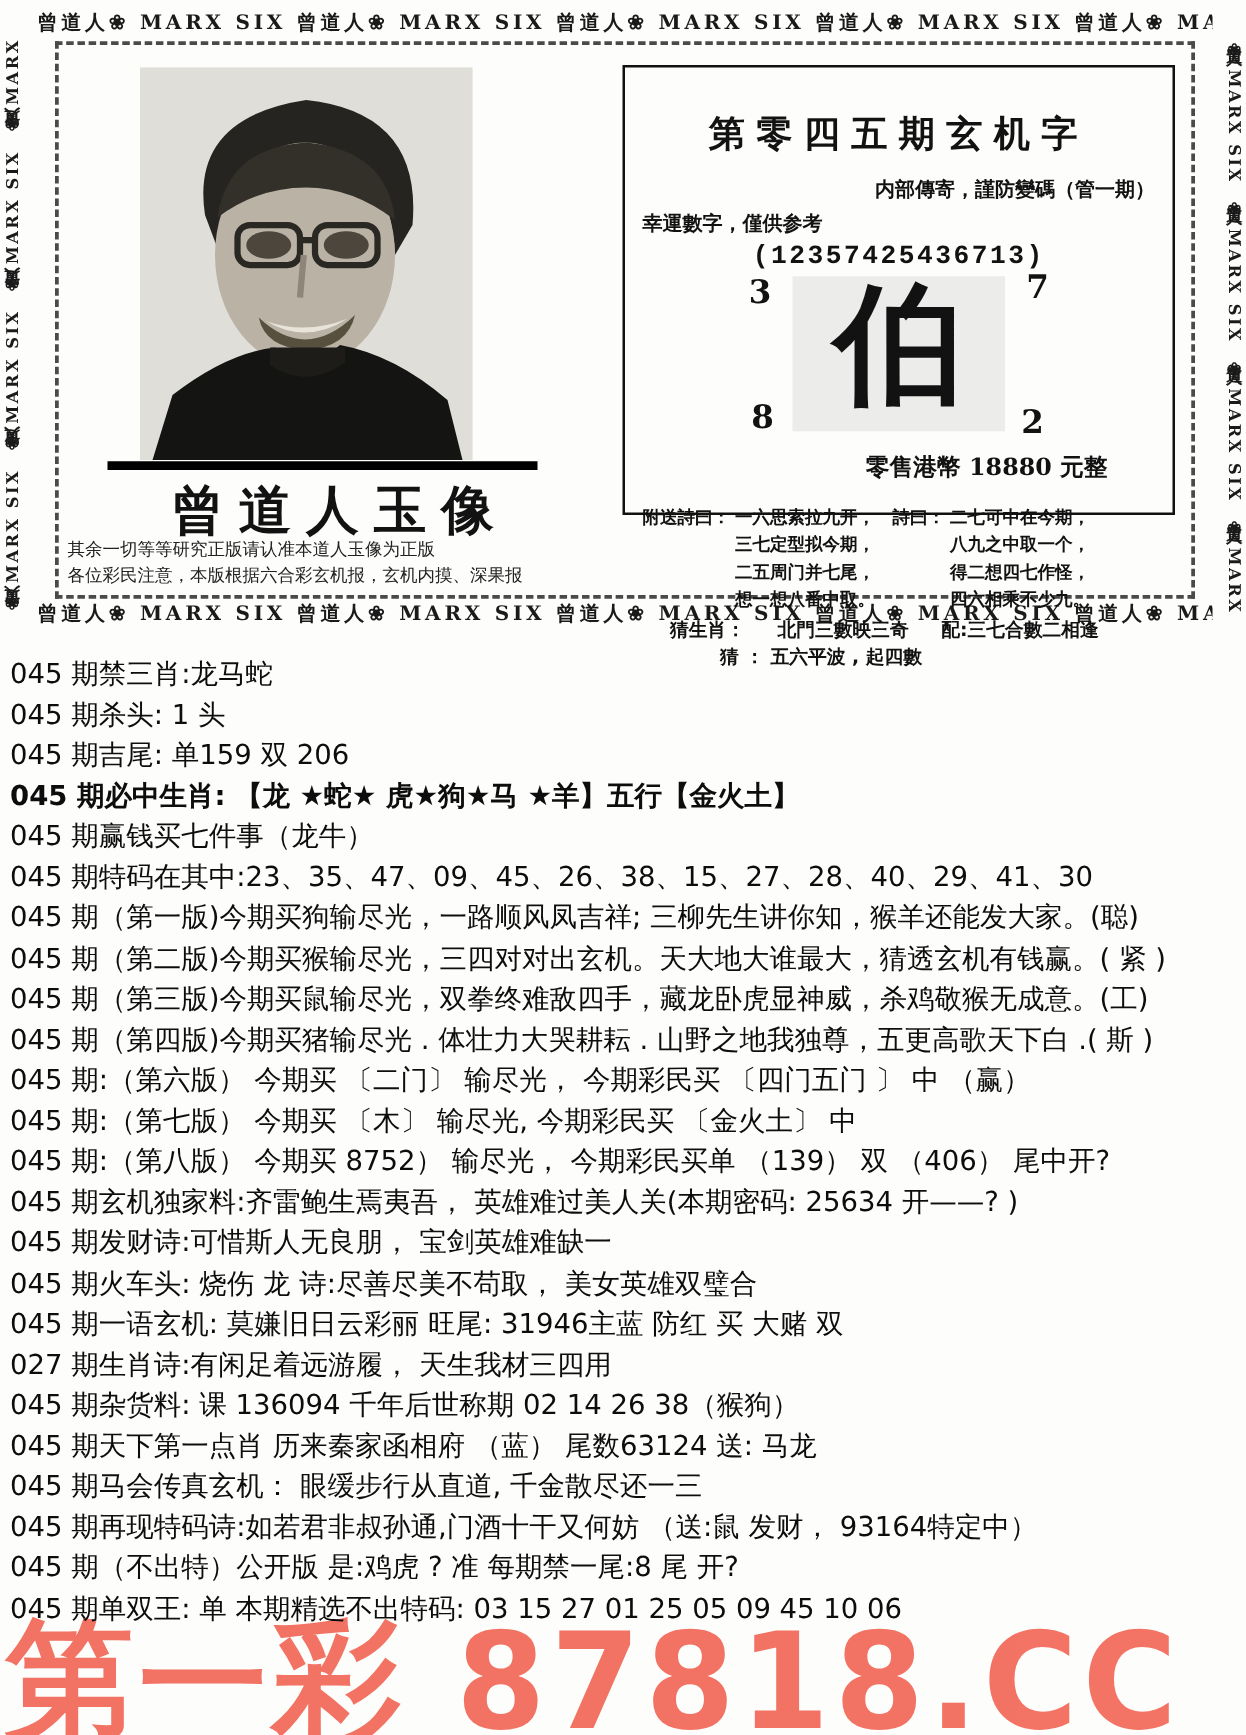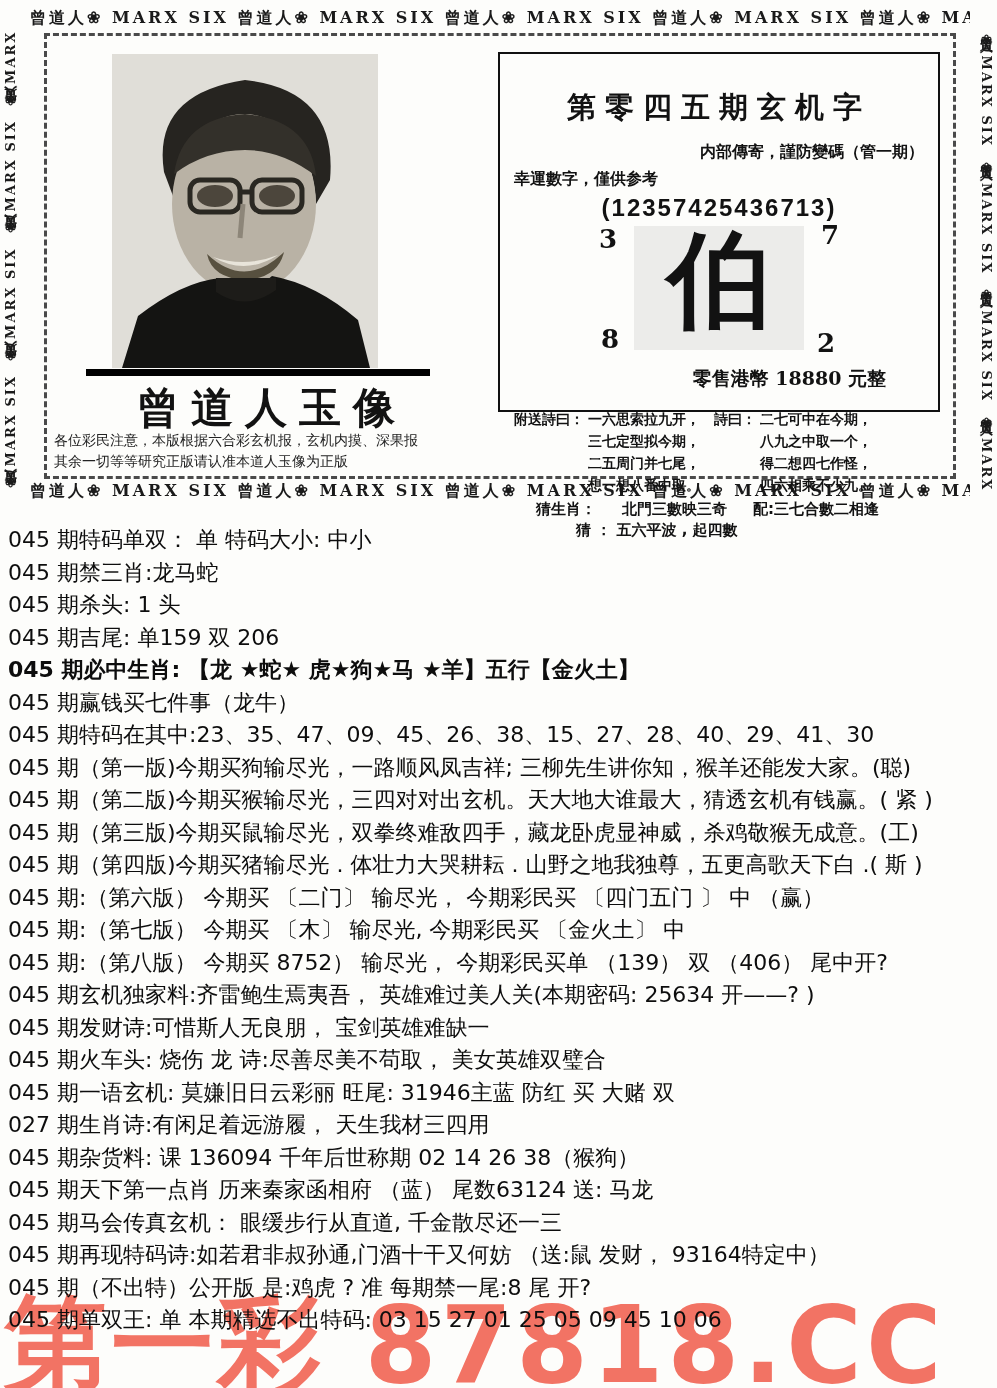--- a/index.html
+++ b/index.html
@@ -23,22 +23,22 @@
   .caption{position:absolute;left:72px;top:380px;width:400px;text-align:center;
            font-family:"DejaVu Serif",serif;font-weight:bold;font-size:42px;letter-spacing:12px;}
   .notes{position:absolute;left:54px;top:430px;width:430px;font-size:14px;line-height:21px;color:#222;}
   
   .mbox{position:absolute;left:498px;top:52px;width:442px;height:360px;border:2px solid #111;
         box-sizing:border-box;padding:6px 14px 0 14px;}
   .mtitle{text-align:center;margin-top:28px;font-family:"DejaVu Serif",serif;
           font-weight:bold;font-size:29px;letter-spacing:9px;}
   .mrow{display:flex;justify-content:flex-end;margin-top:14px;font-size:16px;font-weight:bold;}
   .mrow2{margin-top:6px;font-size:16px;font-weight:bold;}
-  .mnums{text-align:center;margin-top:4px;font-family:Liberation Sans, sans-serif;
-         font-weight:bold;font-size:24px;letter-spacing:2px;}
+  .mnums{text-align:center;margin-top:4px;font-family:Liberation Mono, monospace;
+         font-weight:bold;font-size:21px;letter-spacing:2px;}
   .mchar-wrap{position:relative;width:240px;margin:2px auto 0 auto;height:128px;}
   .mchar-panel{position:absolute;left:35px;top:2px;width:170px;height:124px;background:#ececea;}
   .mchar{position:absolute;left:0;right:0;top:-8px;text-align:center;
          font-family:"DejaVu Serif",serif;font-weight:bold;font-size:104px;line-height:128px;}
   .mnum{position:absolute;font-family:"DejaVu Serif",serif;font-size:26px;font-weight:bold;}
   .mnum.tl{left:0;top:0;} .mnum.tr{right:0;top:-4px;}
   .mnum.bl{left:2px;bottom:-2px;} .mnum.br{right:4px;bottom:-6px;}
   .price{margin-top:14px;text-align:right;padding-right:38px;font-size:19px;font-weight:bold;
          font-family:"DejaVu Serif",serif;}
   .poems{display:flex;gap:14px;margin-top:16px;font-size:14px;font-weight:bold;line-height:22px;}
@@ -89,22 +89,22 @@
 
       <rect x="110" y="228" width="46" height="30" fill="#a59e8f"></rect>
 
       <path d="M10 314 L26 262 Q70 228 108 224 L133 244 L160 222 Q204 230 246 266 L258 314 Z" fill="#141412"></path>
       <path d="M104 238 Q133 258 164 236 L164 224 L104 224 Z" fill="#1d1c19"></path>
     </svg>
   </div>
   <div class="photo-bar"></div>
   <div class="caption">曾道人玉像</div>
   <div class="notes">
+    <div>其余一切等等研究正版请认准本道人玉像为正版</div>
     <div>各位彩民注意，本版根据六合彩玄机报，玄机内摸、深果报</div>
-    <div>其余一切等等研究正版请认准本道人玉像为正版</div>
   </div>
 
   <div class="mbox">
     <div class="mtitle">第零四五期玄机字</div>
     <div class="mrow">
       <span>内部傳寄，謹防變碼</span>
       <span>（管一期）</span>
     </div>
     <div class="mrow2">幸運數字，僅供参考</div>
     <div class="mnums">(12357425436713)</div>
@@ -143,21 +143,20 @@
       <span>配:三七合數二相逢</span>
     </div>
     <div class="grow2">
       <span>猜 ：</span>
       <span>五六平波 , 起四數</span>
     </div>
   </div>
 
   <div class="body-lines">
 
-  <div class="bline">045 期特码单双：  单   特码大小: 中小</div>
       <div class="bline">045 期禁三肖:龙马蛇</div>
       <div class="bline">045 期杀头: 1 头</div>
       <div class="bline">045 期吉尾: 单159   双 206</div>
       <div class="bline strong">045 期必中生肖: 【龙 ★蛇★ 虎★狗★马 ★羊】五行【金火土】</div>
       <div class="bline">045 期赢钱买七件事（龙牛）</div>
       <div class="bline">045 期特码在其中:23、35、47、09、45、26、38、15、27、28、40、29、41、30</div>
       <div class="bline">045 期（第一版)今期买狗输尽光，一路顺风凤吉祥; 三柳先生讲你知，猴羊还能发大家。(聪)</div>
       <div class="bline">045 期（第二版)今期买猴输尽光，三四对对出玄机。天大地大谁最大，猜透玄机有钱赢。( 紧 )</div>
       <div class="bline">045 期（第三版)今期买鼠输尽光，双拳终难敌四手，藏龙卧虎显神威，杀鸡敬猴无成意。(工)</div>
       <div class="bline">045 期（第四版)今期买猪输尽光 . 体壮力大哭耕耘 . 山野之地我独尊，五更高歌天下白 .( 斯 )</div>

